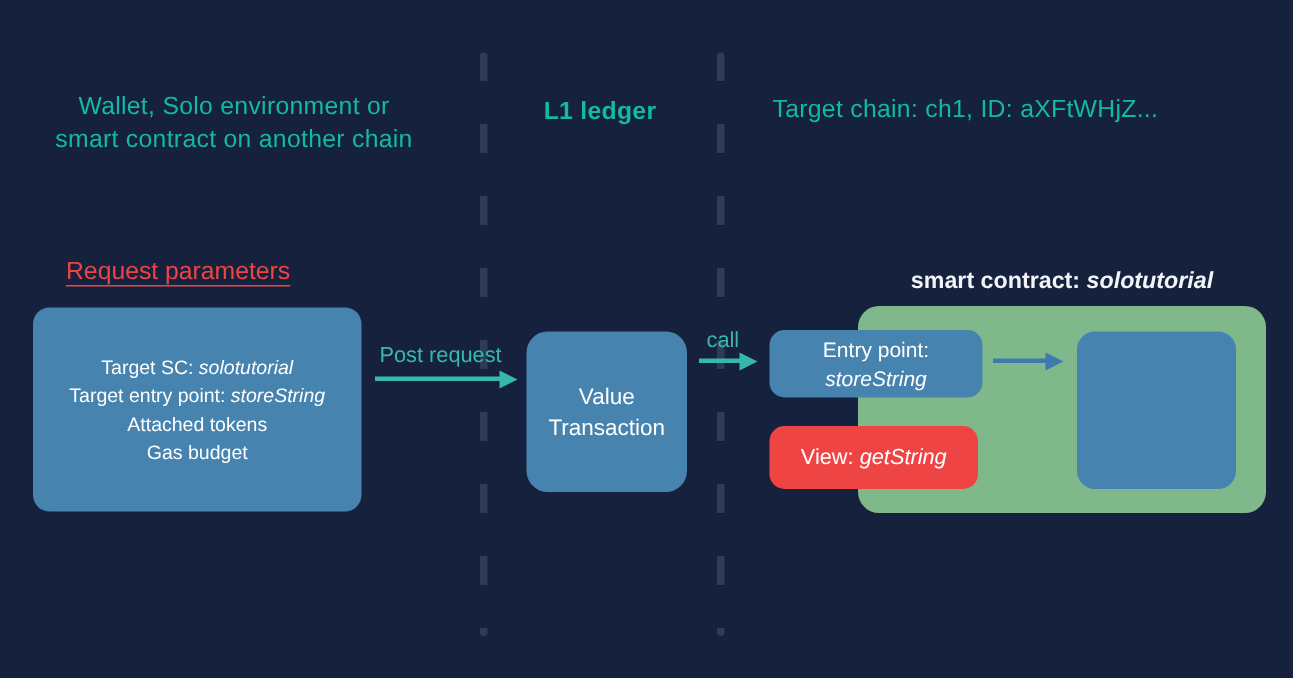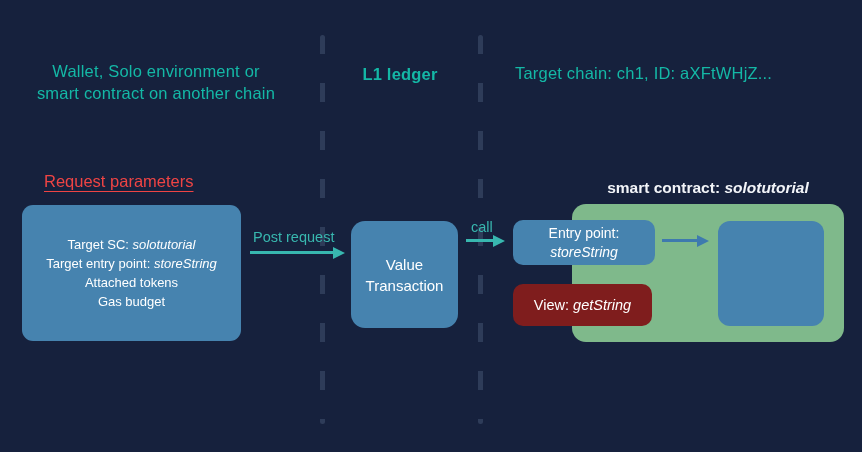--- a/index.html
+++ b/index.html
@@ -39,21 +39,21 @@
   
   .box{position:absolute;background:#4683af;border-radius:11px;color:#ffffff;
        display:flex;flex-direction:column;justify-content:center;align-items:center;
        text-align:center;}
   .request-box{left:22px;top:205px;width:219px;height:136px;font-size:13px;line-height:19px;font-weight:500;}
   .request-box .rline{display:block;white-space:nowrap;}
   .value-box{left:351px;top:221px;width:107px;height:107px;border-radius:14px;font-size:15px;line-height:21px;}
   .value-box .inner{width:80px;}
   .green-box{position:absolute;left:572px;top:204px;width:272px;height:138px;background:#7fb98b;border-radius:14px;}
   .entry-box{left:513px;top:220px;width:142px;height:45px;font-size:14px;line-height:19px;z-index:2;border-radius:10px;}
-  .view-box{left:513px;top:284px;width:139px;height:42px;background:#7f1d1d;font-size:14.5px;z-index:2;border-radius:10px;}
+  .view-box{left:513px;top:284px;width:139px;height:42px;background:#ef4444;font-size:14.5px;z-index:2;border-radius:10px;}
   .stored-box{left:718px;top:221px;width:106px;height:105px;font-size:14px;line-height:20px;z-index:2;border-radius:12px;}
   .stored-box span{display:block;}
   .italic{font-style:italic;}
 
   
   .sc-heading{
     position:absolute;left:572px;top:179px;width:272px;text-align:center;
     font-size:15.5px;font-weight:700;color:#f2f4f8;
   }
 

